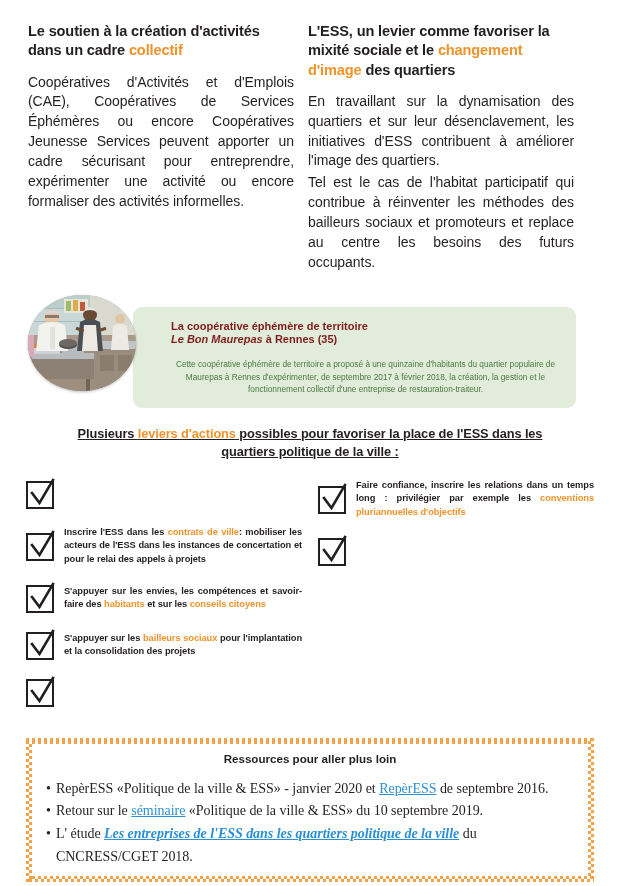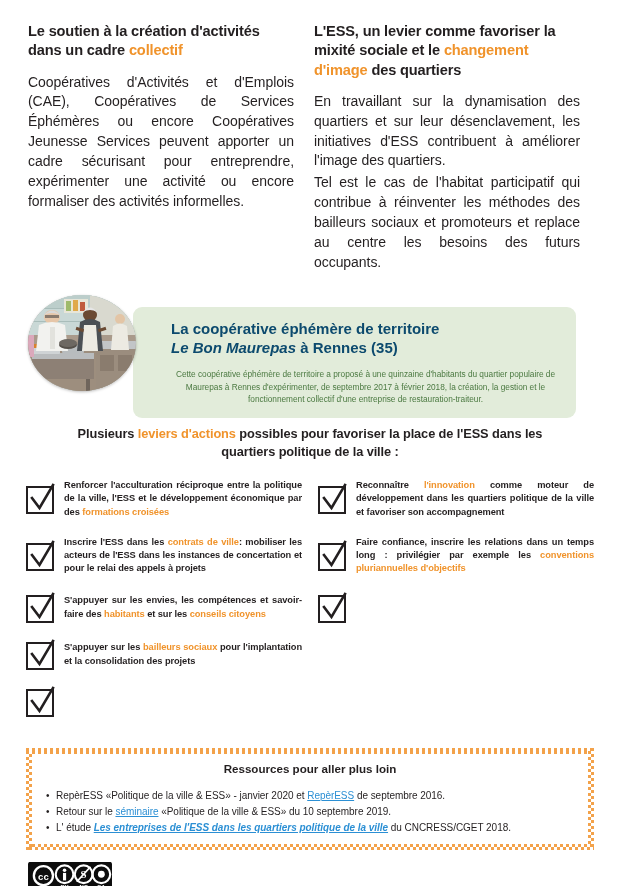--- a/index.html
+++ b/index.html
@@ -16,21 +16,21 @@
   .page {
     position: relative;
     width: 620px;
     height: 886px;
     padding: 0;
   }
 
   
   .top-cols {
     display: flex;
-    gap: 20px;
+    gap: 14px;
     padding: 22px 28px 0 28px;
   }
   .col { width: 266px; }
 
   h2.sec-title {
     font-size: 14.6px;
     font-weight: bold;
     line-height: 1.32;
     letter-spacing: -0.15px;
     color: #231f20;
@@ -56,23 +56,23 @@
   .case-panel {
     position: absolute;
     left: 105px;
     top: 12px;
     right: 16px;
     background: #e2ecda;
     border-radius: 9px;
     padding: 13px 16px 12px 38px;
   }
   .case-title {
-    font-size: 15px;
+    font-size: 11px;
     font-weight: bold;
-    color: #0c4a6e;
+    color: #7f1d1d;
     line-height: 1.26;
   }
   .case-title .it {
     font-style: italic;
   }
   .case-body {
     margin-top: 11px;
     font-size: 8.3px;
     line-height: 1.5;
     color: #4c7a42;
@@ -103,20 +103,21 @@
   }
 
   
   .levers-head {
     margin: 30px 60px 0 60px;
     text-align: center;
     font-size: 12.8px;
     font-weight: bold;
     line-height: 1.42;
     letter-spacing: -0.1px;
+    text-decoration: underline;
   }
 
   
   .checklists {
     display: flex;
     gap: 16px;
     padding: 18px 26px 0 26px;
   }
   .cl-col { width: 276px; }
 
@@ -183,25 +184,26 @@
     background-repeat: repeat-x, repeat-x, repeat-y, repeat-y;
   }
   .res-title {
     text-align: center;
     font-size: 11.6px;
     font-weight: bold;
     margin-bottom: 13px;
   }
   .res-list { list-style: none; }
   .res-list li {
-    font-size: 10px;
+    font-size: 14px;
     line-height: 1.62;
     padding-left: 12px;
     position: relative;
     letter-spacing: -0.04px;
+    font-family: Liberation Serif, serif;
   }
   .res-list li::before {
     content: "\2022";
     position: absolute;
     left: 2px;
     color: #231f20;
   }
   .lnk {
     color: #2b8fd4;
     text-decoration: underline;
@@ -313,21 +315,20 @@
   <div class="levers-head"><span>Plusieurs </span><span class="hl">leviers d'actions</span><span> possibles pour favoriser la place de l'ESS dans les quartiers politique de la ville :</span></div>
 
   <div class="checklists">
     <div class="cl-col" id="cl-left">
         <div class="cl-item">
           <div class="cbox">
             <svg viewBox="0 0 30 32">
               <path d="M5 15 L12.5 25 L26 2" fill="none" stroke="#231f20" stroke-width="2.6" stroke-linecap="square"></path>
             </svg>
           </div>
-          <div class="cl-text"><span>Renforcer l'acculturation réciproque entre la politique de la ville, l'ESS et le développement économique par des </span><span class="hl">formations croisées</span></div>
         </div>
         <div class="cl-item">
           <div class="cbox">
             <svg viewBox="0 0 30 32">
               <path d="M5 15 L12.5 25 L26 2" fill="none" stroke="#231f20" stroke-width="2.6" stroke-linecap="square"></path>
             </svg>
           </div>
           <div class="cl-text"><span>Inscrire l'ESS dans les </span><span class="hl">contrats de ville</span><span>: mobiliser les acteurs de l'ESS dans les instances de concertation et pour le relai des appels à projets</span></div>
         </div>
         <div class="cl-item">
@@ -348,28 +349,20 @@
         </div>
         <div class="cl-item">
           <div class="cbox">
             <svg viewBox="0 0 30 32">
               <path d="M5 15 L12.5 25 L26 2" fill="none" stroke="#231f20" stroke-width="2.6" stroke-linecap="square"></path>
             </svg>
           </div>
         </div>
       </div>
     <div class="cl-col" id="cl-right">
-        <div class="cl-item">
-          <div class="cbox">
-            <svg viewBox="0 0 30 32">
-              <path d="M5 15 L12.5 25 L26 2" fill="none" stroke="#231f20" stroke-width="2.6" stroke-linecap="square"></path>
-            </svg>
-          </div>
-          <div class="cl-text"><span>Reconnaître </span><span class="hl">l'innovation</span><span> comme moteur de développement dans les quartiers politique de la ville et favoriser son accompagnement</span></div>
-        </div>
         <div class="cl-item">
           <div class="cbox">
             <svg viewBox="0 0 30 32">
               <path d="M5 15 L12.5 25 L26 2" fill="none" stroke="#231f20" stroke-width="2.6" stroke-linecap="square"></path>
             </svg>
           </div>
           <div class="cl-text"><span>Faire confiance, inscrire les relations dans un temps long : privilégier par exemple les </span><span class="hl">conventions pluriannuelles d'objectifs</span></div>
         </div>
         <div class="cl-item">
           <div class="cbox">

